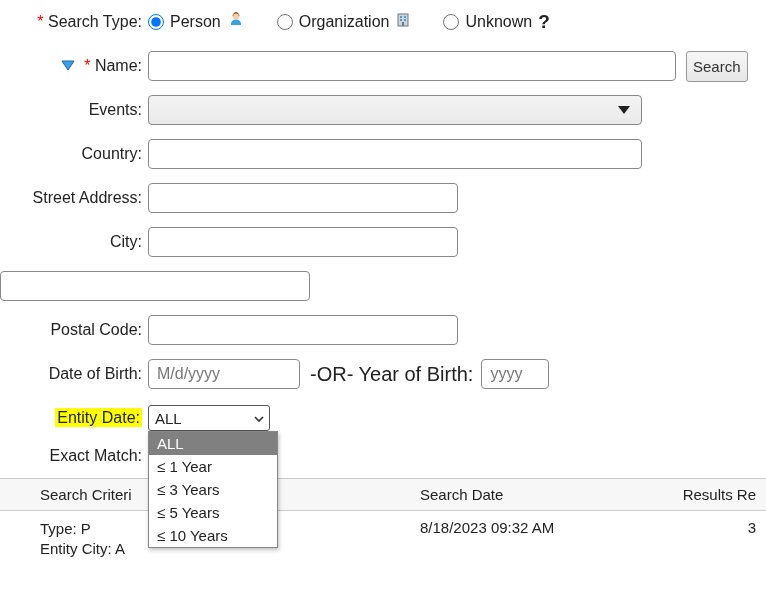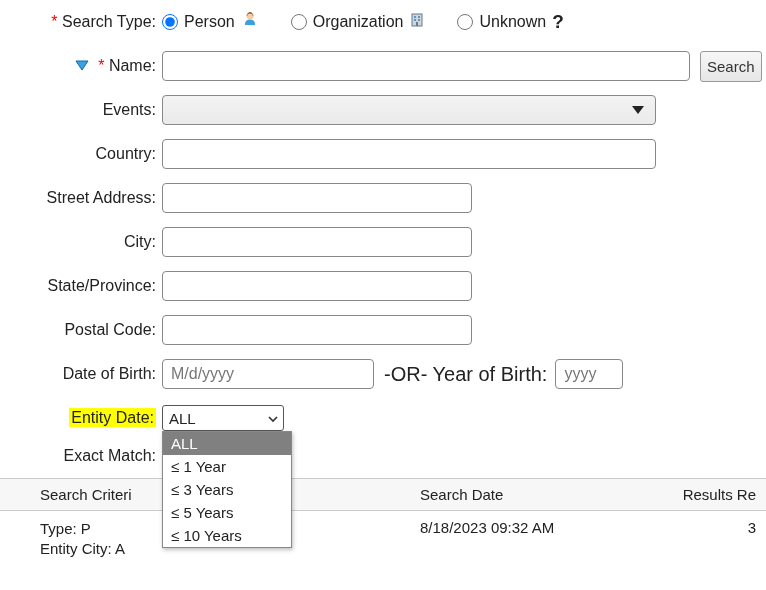--- a/index.html
+++ b/index.html
@@ -1,29 +1,29 @@
 <!DOCTYPE html>
 <html><head>
   <meta charset="utf-8">
   <style>
     * { box-sizing: border-box; margin: 0; padding: 0; }
     body { font-family: Arial, Helvetica, sans-serif; font-size: 16px; color: #222; background: #fff; width: 766px; }
     .container { padding: 6px 0 0 0; }
     .row { display: flex; align-items: center; margin-bottom: 12px; min-height: 32px; }
-    .label-col { width: 162px; text-align: right; padding-right: 6px; font-size: 16px; }
+    .label-col { width: 148px; text-align: right; padding-right: 6px; font-size: 16px; }
     .required { color: red; }
     .toggle-icon { display:inline-block; vertical-align: middle; margin-right: 4px; }
     input[type="text"] { height: 30px; border: 1px solid #888; border-radius: 4px; padding: 2px 8px; font-size: 16px; }
     input[type="text"]::placeholder { color: #777; }
     .name-input { width: 528px; }
     .events-select { width: 494px; height: 30px; border: 1px solid #888; border-radius: 4px; background: linear-gradient(#f3f3f3,#eaeaea); position: relative; }
     .events-caret { position: absolute; right: 10px; top: 50%; transform: translateY(-50%); }
     .country-input { width: 494px; }
     .addr-input { width: 310px; }
-    .dob-input { width: 212px; }
+    .dob-input { width: 152px; }
     .yob-input { width: 68px; }
     .or-label { margin: 0 8px 0 10px; font-size: 20px; }
     .search-btn { margin-left: 10px; padding: 6px 6px; background: linear-gradient(#f7f7f7,#e6e6e6); border: 1px solid #999; border-radius: 3px; font-size: 15px; color: #333; cursor: pointer; }
     .radio-group { display: flex; align-items: center; gap: 32px; }
     .radio-item { display: flex; align-items: center; gap: 6px; }
     .radio-item input[type="radio"] { width: 16px; height: 16px; }
     .highlight { background: #ffff00; padding: 1px 2px; }
     .entity-select { position: relative; width: 122px; }
     .entity-select-box { width: 100%; height: 26px; border: 1px solid #555; border-radius: 3px; display:flex; align-items:center; justify-content:space-between; padding: 0 4px 0 6px; background:#fff; cursor:pointer; font-size:15px; }
     .dropdown { position: absolute; top: 26px; left: 0; width: 130px; background: #fff; border: 1px solid #888; box-shadow: 1px 2px 4px rgba(0,0,0,0.25); z-index: 10; font-size:15px; }
@@ -120,21 +120,20 @@
     <div class="label-col">Street Address:</div>
     <input type="text" class="addr-input" style="">
   </div>
 
   <div class="row">
     <div class="label-col">City:</div>
     <input type="text" class="addr-input" style="">
   </div>
 
   <div class="row">
-    <div class="label-col">State/Province:</div>
     <input type="text" class="addr-input" style="">
   </div>
 
   <div class="row">
     <div class="label-col">Postal Code:</div>
     <input type="text" class="addr-input" style="">
   </div>
 
   <div class="row">
     <div class="label-col">Date of Birth:</div>

